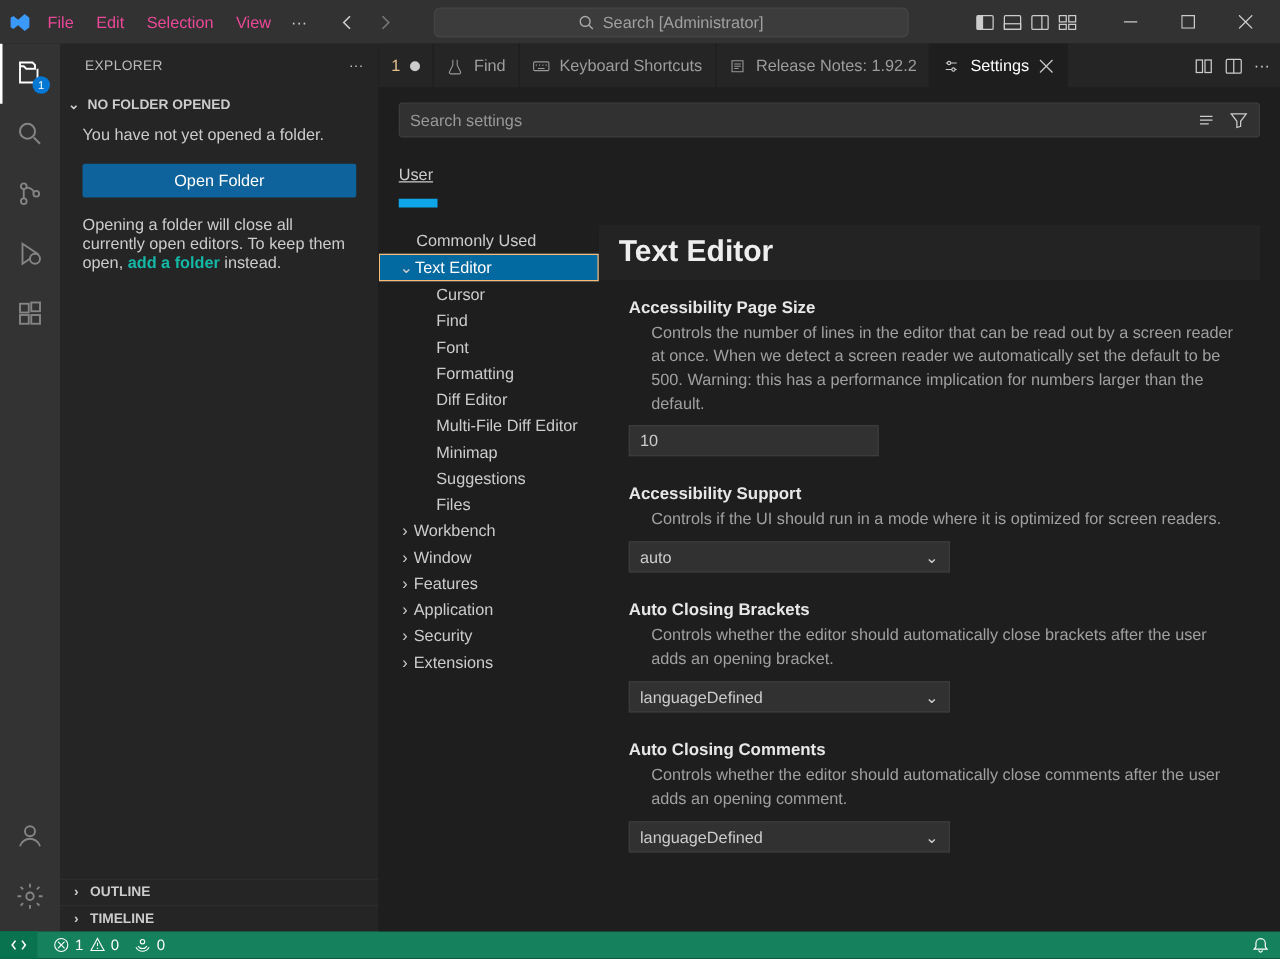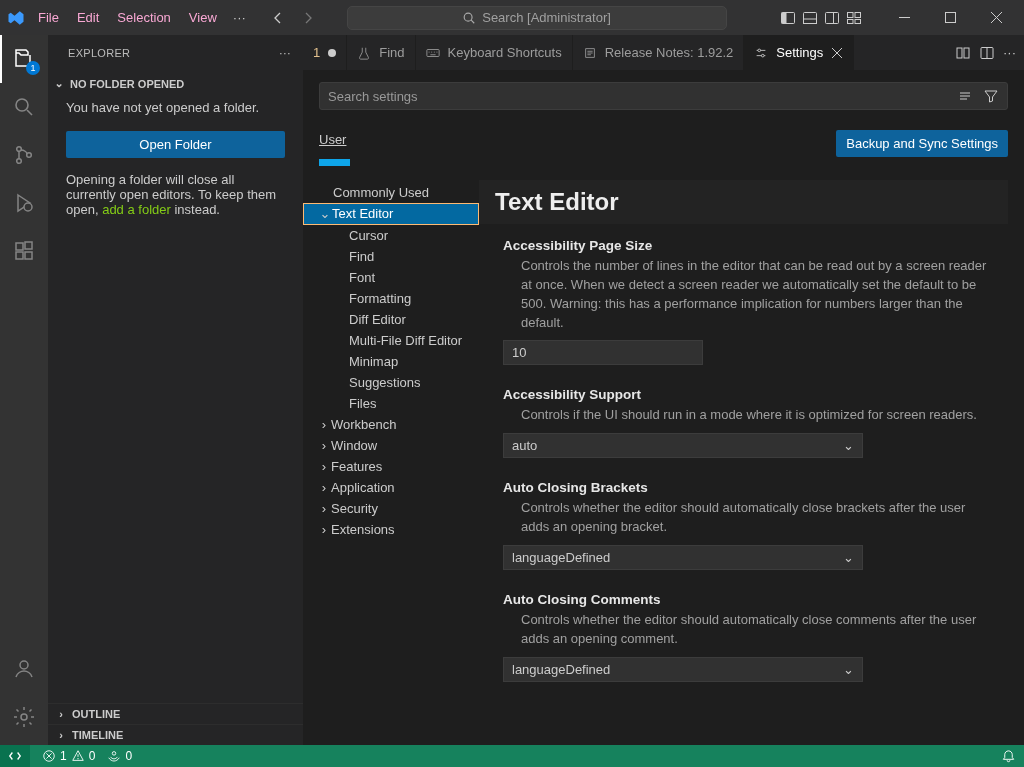--- a/index.html
+++ b/index.html
@@ -1,20 +1,20 @@
 <!DOCTYPE html>
 <html><head>
 <meta charset="utf-8">
 <style>
 * { box-sizing: border-box; margin: 0; padding: 0; font-family: -apple-system, "Segoe UI", "Helvetica Neue", sans-serif; }
 html, body { width: 1024px; height: 767px; overflow: hidden; background: #1e1e1e; color: #cccccc; font-size: 13px; }
 .titlebar { height: 35px; background: #323233; display: flex; align-items: center; padding: 0 6px; gap: 4px; }
 .tb-icon { width: 20px; height: 20px; display: flex; align-items: center; justify-content: center; }
 .menu { display: flex; gap: 2px; }
-.menu-item { padding: 4px 8px; color: #f9a8d4; cursor: pointer; border-radius: 4px; }
+.menu-item { padding: 4px 8px; color: #ec4899; cursor: pointer; border-radius: 4px; }
 .menu-more { color: #cccccc; padding: 4px 6px; }
 .nav-btns { margin-left: 12px; display: flex; gap: 10px; }
 .nav-btn { color: #888; cursor: pointer; padding: 2px; }
 .search-box { flex: 1; max-width: 380px; margin: 0 auto; background: #3c3c3c; border: 1px solid #454545; border-radius: 5px; height: 24px; display: flex; align-items: center; justify-content: center; color: #a0a0a0; gap: 6px; }
 .search-icon-sm { display: inline-flex; }
 .win-controls { margin-left: auto; display: flex; align-items: center; gap: 2px; }
 .layout-icons { display: flex; gap: 6px; margin-right: 18px; }
 .layout-ic { width: 16px; height: 16px; color: #cccccc; cursor: pointer; }
 .win-btn { width: 44px; height: 30px; display: flex; align-items: center; justify-content: center; color: #ccc; cursor: pointer; }
 
@@ -26,21 +26,21 @@
 .act-item.active::before { content:""; position:absolute; left:0; top:0; width:2px; height:48px; background:#fff; }
 .act-badge { position:absolute; bottom:8px; right:8px; background:#0078d4; color:#fff; border-radius:8px; font-size:9px; min-width:14px; height:14px; display:flex; align-items:center; justify-content:center; padding:0 3px;}
 .act-bottom { margin-top: auto; padding-bottom: 4px; display:flex; flex-direction:column; }
 
 .sidebar { width: 255px; background: #252526; display: flex; flex-direction: column; }
 .sb-header { height: 35px; display: flex; align-items: center; padding: 0 12px 0 20px; font-size: 11px; color: #bbbbbb; letter-spacing: 0.3px; justify-content: space-between;}
 .sb-section { padding: 4px 0; border-top:1px solid transparent;}
 .sb-sect-title { display:flex; align-items:center; gap:4px; padding: 2px 8px 6px 4px; font-size:11px; font-weight:700; color:#ccc; cursor:pointer; }
 .sb-body { padding: 4px 18px; font-size: 13px; color: #ccc; }
 .open-folder-btn { margin: 8px 0 14px 0; width: 100%; background: #0e639c; color: #fff; border: none; padding: 6px 10px; border-radius: 2px; cursor: pointer; font-size: 13px; }
-.link { color: #84cc16; cursor: pointer; }
+.link { color: #14b8a6; cursor: pointer; font-weight: bold; }
 .sb-outline { margin-top:auto; }
 .collapsed-sect { display:flex; align-items:center; gap:4px; padding:4px 6px; font-size:11px; font-weight:700; color:#ccc; cursor:pointer; border-top:1px solid #2d2d2d;}
 
 .editor-area { flex:1; background: #1e1e1e; display:flex; flex-direction:column; }
 .tabs-row { height: 35px; background: #252526; display:flex; align-items:stretch; border-bottom:0px solid #1e1e1e;}
 .tab { display:flex; align-items:center; gap:8px; padding: 0 10px; color:#9d9d9d; border-right:1px solid #1e1e1e; cursor:pointer; font-size:13px; min-width:40px;}
 .tab.active { background:#1e1e1e; color:#fff; }
 .tab .dirty-dot { width:8px; height:8px; border-radius:50%; background:#ccc; }
 .tab .close { color:#ccc; }
 .tab-small-icon { display:inline-flex; }
@@ -58,21 +58,21 @@
 .tree-sub { padding-left:46px; color:#ccc;}
 .tree-item.selected { background:#0369a1; border:1px solid #fdba74; color:#fff; padding-top:2px; padding-bottom:3px;}
 .tree-chev { display:inline-block; width:14px; text-align:center; margin-left:-16px; color:#ccc;}
 .settings-content { flex:1; overflow-y:auto; padding: 6px 16px 20px 0; }
 .content-inner { padding-left: 24px; padding-right: 16px; }
 .sc-heading { font-size:24px; font-weight:600; color:#eee; background:#232323; padding:8px 16px; margin-bottom:14px; border-radius:0; margin-left:-24px; margin-right:-16px;}
 .setting { margin-bottom: 22px; color:#ccc;}
 .sett-title { font-size:13.5px; font-weight:600; color:#e7e7e7; margin-bottom:4px;}
 .sett-desc { font-size:13px; color:#a0a0a0; line-height:1.45; margin-bottom:8px;margin-left:18px;}
 .sett-input { background:#313131; border:1px solid #3c3c3c; color:#ccc; padding:4px 8px; width:200px; font-size:13px;}
-.sett-select { background:#313131; border:1px solid #3c3c3c; color:#ccc; padding:4px 8px; width:360px; font-size:13px; display:flex; justify-content:space-between; align-items:center; cursor:pointer;}
+.sett-select { background:#313131; border:1px solid #3c3c3c; color:#ccc; padding:4px 8px; width:257px; font-size:13px; display:flex; justify-content:space-between; align-items:center; cursor:pointer;}
 
 .statusbar { height: 22px; background:#16825d; color:#fff; display:flex; align-items:center; font-size:12px; padding: 0 8px; gap:12px;}
 .sb-remote { background:#09724f; height:22px; display:flex; align-items:center; padding:0 8px; margin-left:-8px;}
 .sb-item { display:flex; align-items:center; gap:4px;}
 .statusbar .sb-right { margin-left:auto; }
 svg { display:block; }
 </style>
 </head>
 <body>
 
@@ -329,21 +329,20 @@
             <span>
                 <svg width="16" height="16" viewBox="0 0 16 16">
                   <path d="M2 3h12l-4.5 6v4l-3 1v-5L2 3z" stroke="#ccc" fill="none"></path>
                 </svg>
               </span>
           </span>
         </div>
       </div>
       <div class="scope-row">
         <div class="scope-tab">User</div>
-        <button class="sync-btn">Backup and Sync Settings</button>
       </div>
       <div class="settings-body">
         <div class="settings-tree">
           <div class="tree-item">Commonly Used</div>
           <div class="tree-item selected"><span class="tree-chev">⌄</span><span>Text Editor</span></div>
           <div class="tree-item tree-sub">Cursor</div>
           <div class="tree-item tree-sub">Find</div>
           <div class="tree-item tree-sub">Font</div>
           <div class="tree-item tree-sub">Formatting</div>
           <div class="tree-item tree-sub">Diff Editor</div>

